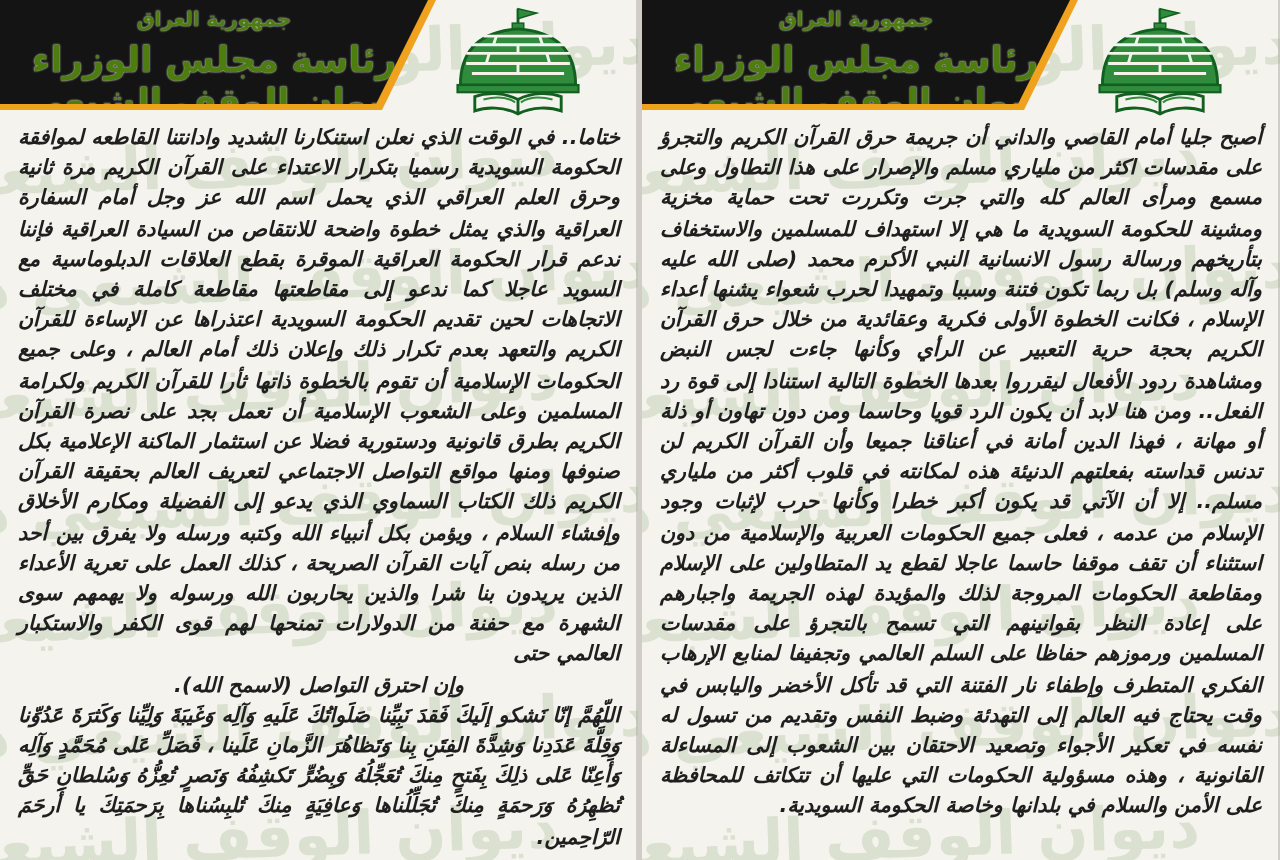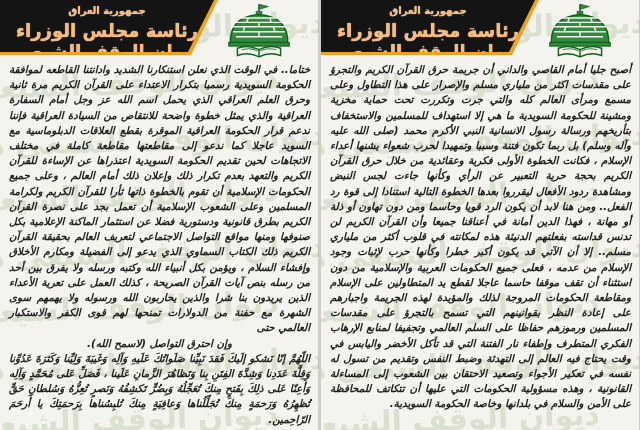--- a/index.html
+++ b/index.html
@@ -28,21 +28,21 @@
   .watermark .wrow:nth-child(even){transform:translateX(-40px) rotate(-2deg);}
   
   .header{position:absolute;top:0;left:0;width:100%;height:62px;}
   .banner-gold{
     position:absolute;top:0;left:0;width:218px;height:55px;background:#f0a11e;
     clip-path:polygon(0 0,100% 0,calc(100% - 27px) 100%,0 100%);
   }
   .banner{
     position:absolute;top:0;left:0;width:214px;height:52px;background:#141414;
     clip-path:polygon(0 0,100% 0,calc(100% - 26px) 100%,0 100%);
-    color:#fdba74;text-align:center;direction:rtl;
+    color:#4d7c0f;text-align:center;direction:rtl;
   }
   .banner .b1{
     margin-top:5px;font-size:10px;font-weight:bold;letter-spacing:1px;
     text-shadow:0 0 1px #fff;
   }
   .banner .b2{
     margin-top:4px;font-size:18px;font-weight:bold;letter-spacing:.5px;
     text-shadow:0 0 1px #fff;
   }
   .logo{position:absolute;top:2px;right:24px;width:72px;height:58px;}

